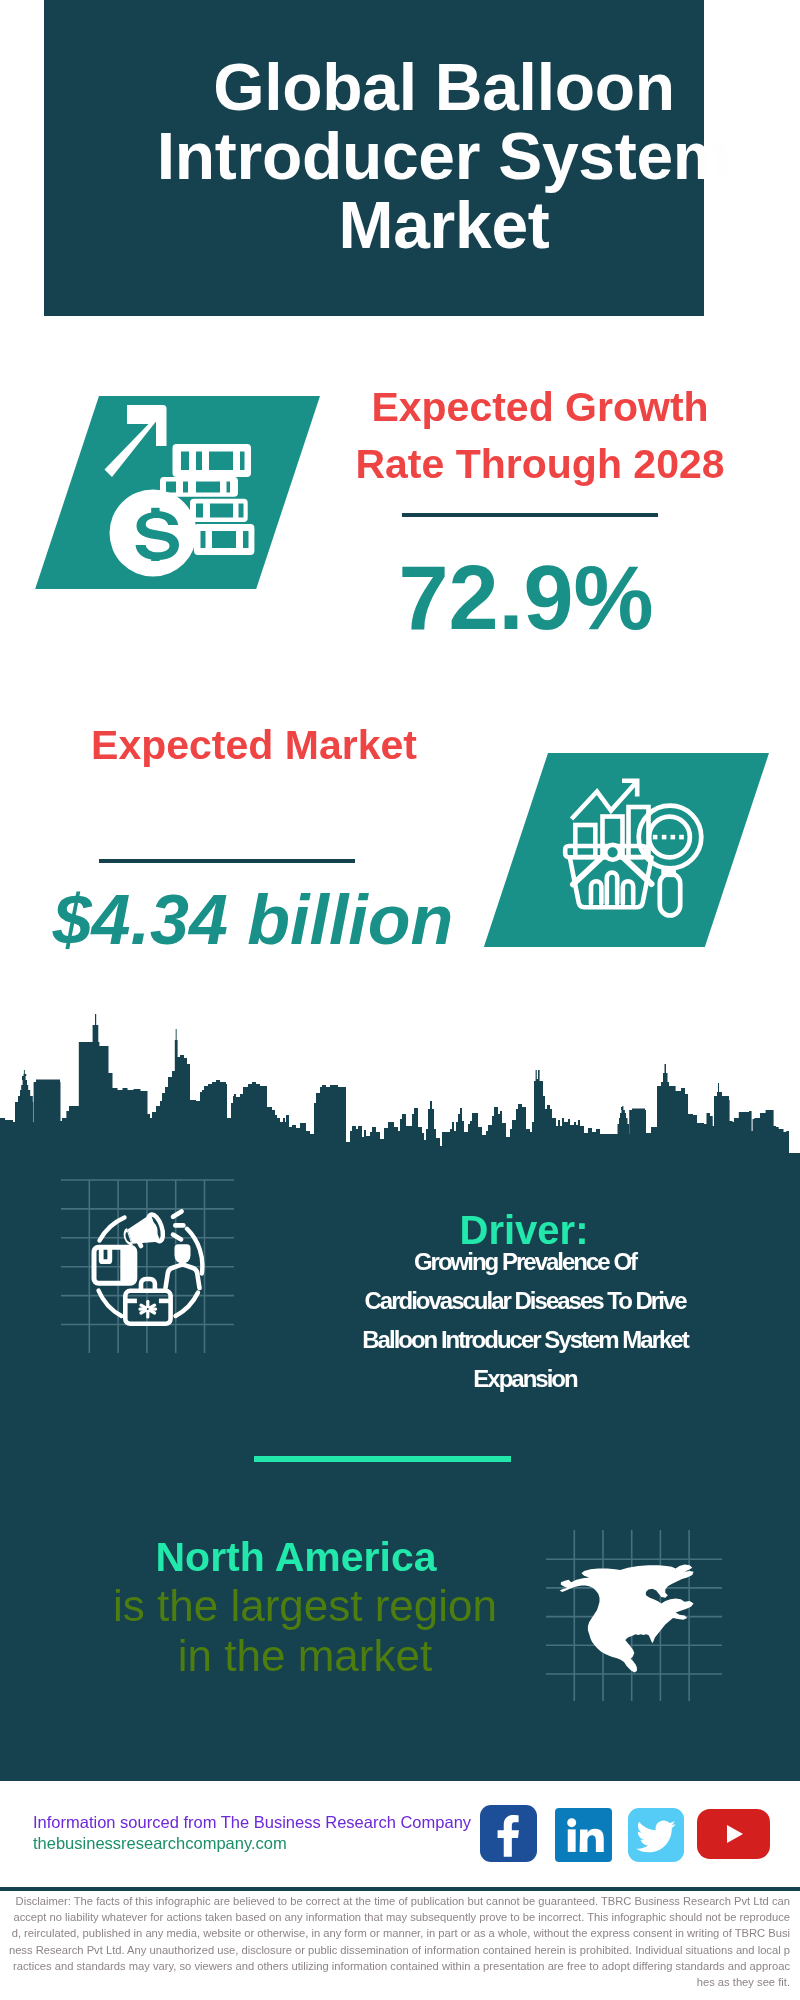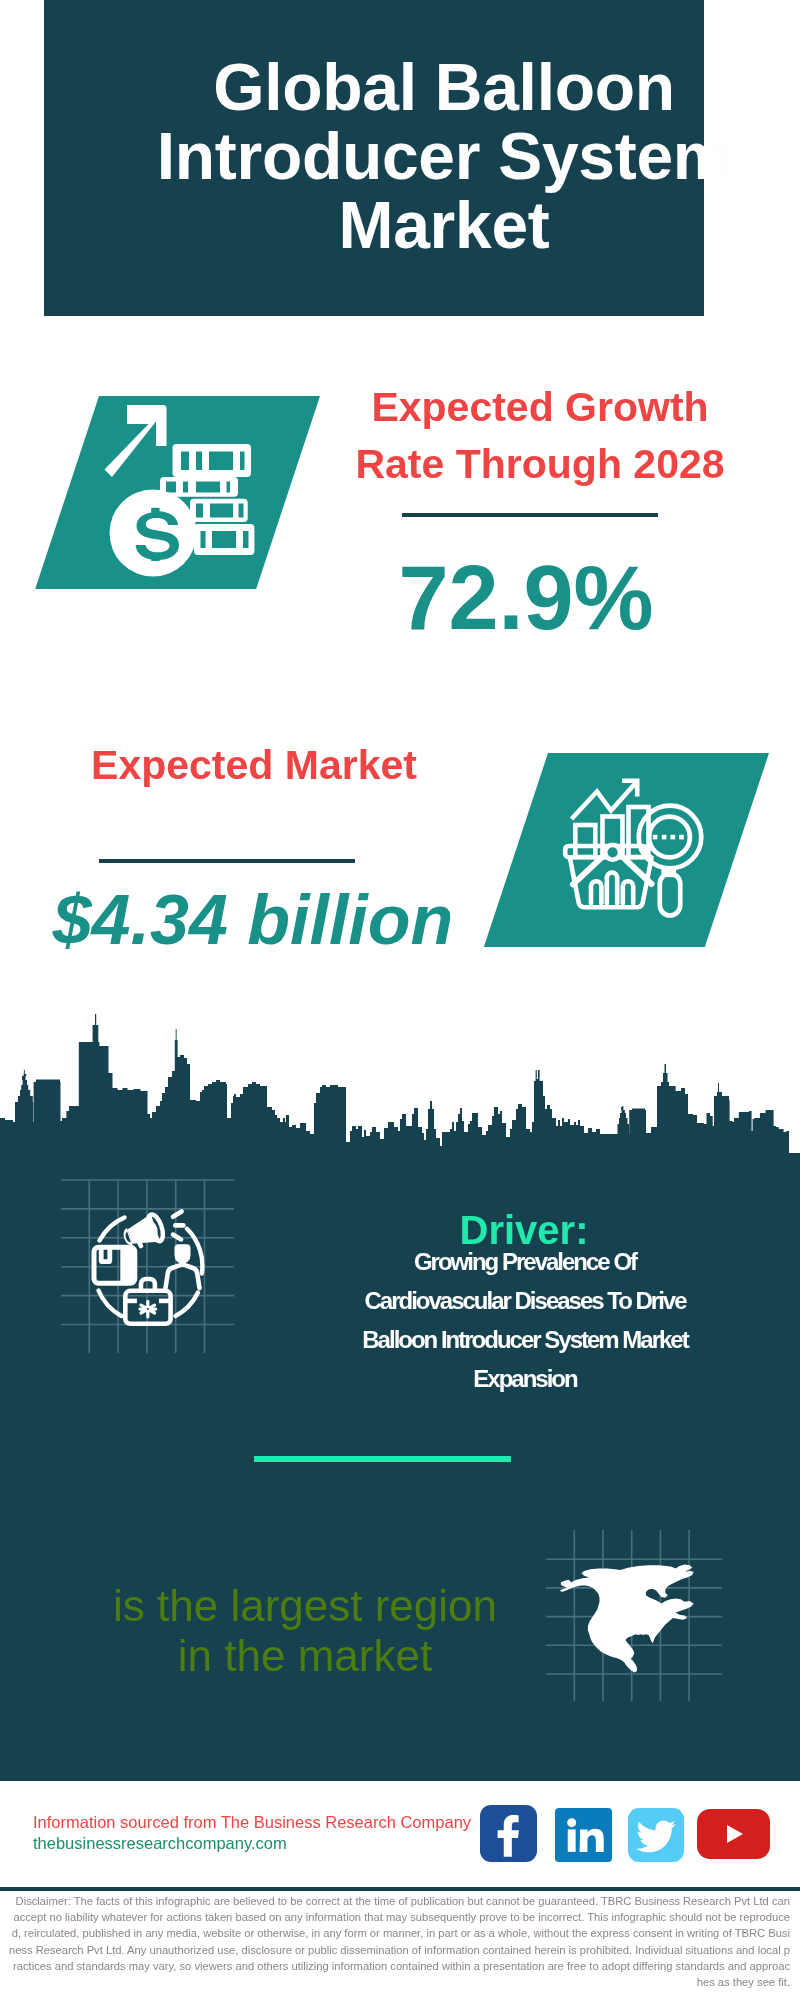--- a/index.html
+++ b/index.html
@@ -18,21 +18,21 @@
   .rule { position:absolute; height:4px; background:#16414f; }
   .stat-val { position:absolute; text-align:center; color:#1a9188; font-weight:bold; font-size:76px; }
 
   #para1 { left:99px; top:396px; width:221px; height:193px; }
   #icon-money { position:absolute; left:100px; top:395px; width:165px; height:195px; }
   #para2 { left:548px; top:753px; width:221px; height:194px; }
   #icon-research { position:absolute; left:560px; top:770px; width:145px; height:150px; }
   #s1h { left:300px; top:379px; width:480px; }
   #s1r { left:402px; top:513px; width:256px; }
   #s1v { left:286px; top:553px; width:480px; font-size:90px; line-height:90px; }
-  #s2h { left:14px; top:737px; width:480px; }
+  #s2h { left:14px; top:717px; width:480px; }
   #s2r { left:99px; top:859px; width:256px; }
   #s2v { left:13px; top:885px; width:480px; font-size:70px; line-height:70px;font-style:italic; }
 
   #skyline { position:absolute; left:0; top:1004px; width:800px; height:152px; }
   #darkband { position:absolute; left:0; top:1153px; width:800px; height:628px; background:#16414f; }
 
   #driver-grid { position:absolute; left:55px; top:1170px; width:185px; height:190px; }
   #icon-driver { position:absolute; left:88px; top:1190px; width:128px; height:155px; }
   #driver-label { position:absolute; left:284px; top:1194px; width:480px; text-align:center;
                   color:#22e8ab; font-size:40px; font-weight:bold; line-height:40px;margin-top:16px; }
@@ -40,21 +40,21 @@
                  color:#ffffff; font-size:24px; font-weight:bold; line-height:39px; letter-spacing:-2px; }
   #driver-rule { position:absolute; left:254px; top:1456px; width:257px; height:6px; background:#22e8ab; }
   #region-head { position:absolute; left:56px; top:1533px; width:480px; text-align:center;
                  color:#22e8ab; font-size:41px; font-weight:bold; line-height:48px; }
   #region-text { position:absolute; left:65px; top:1581px; width:480px; text-align:center;
                  color:#4d7c0f; font-size:44px; font-weight:normal; line-height:50px; white-space:nowrap; }
   #region-grid { position:absolute; left:540px; top:1525px; width:190px; height:185px; }
   #region-map { position:absolute; left:550px; top:1555px; width:155px; height:130px; }
 
   #footer { position:absolute; left:0; top:0px; width:800px; height:2000px; background:transparent; }
-  #src-line1 { position:absolute; left:33px; top:1813px; color:#ef4444; font-size:16.5px; }
+  #src-line1 { position:absolute; left:33px; top:1813px; color:#6d28d9; font-size:16.5px; }
   #src-line2 { position:absolute; left:33px; top:1834px; color:#1b8f6a; font-size:16.5px; text-decoration:none; }
   .social { position:absolute; display:block; }
   .social svg { display:block; width:100%; height:100%; }
   #social-fb { left:480px; top:1805px; width:57px; height:57px; background:#1d4f99; border-radius:11px; }
   #social-li { left:555px; top:1808px; width:57px; height:54px; background:#0a7bbb; border-radius:4px; }
   #social-tw { left:628px; top:1808px; width:56px; height:54px; background:#54ccf5; border-radius:11px; }
   #social-yt { left:697px; top:1809px; width:73px; height:50px; background:#d41f1f; border-radius:13px; }
   #divider { position:absolute; left:0; top:1887px; width:800px; height:3.5px; background:#16414f; }
   #disclaimer { position:absolute; left:7px; top:1893px; width:783px; color:#8e8487;
                 font-size:11.2px; line-height:16.2px; text-align:right; word-break:break-all; }
@@ -208,20 +208,21 @@
   </svg>
   <div id="driver-label">Driver:</div>
   <div id="driver-text">
       <div>Growing Prevalence Of</div>
       <div>Cardiovascular Diseases To Drive</div>
       <div>Balloon Introducer System Market</div>
       <div>Expansion</div>
     </div>
   <div id="driver-rule"></div>
 
+  <div id="region-head">North America</div>
   <div id="region-text">
       <div>is the largest region</div>
       <div>in the market</div>
     </div>
   <svg id="region-grid" viewBox="540 1525 190 185">
     <line x1="574.3" y1="1530" x2="574.3" y2="1701" stroke="#47707e" stroke-width="1.6"></line>
     <line x1="603.0" y1="1530" x2="603.0" y2="1701" stroke="#47707e" stroke-width="1.6"></line>
     <line x1="631.7" y1="1530" x2="631.7" y2="1701" stroke="#47707e" stroke-width="1.6"></line>
     <line x1="660.4" y1="1530" x2="660.4" y2="1701" stroke="#47707e" stroke-width="1.6"></line>
     <line x1="689.1" y1="1530" x2="689.1" y2="1701" stroke="#47707e" stroke-width="1.6"></line>

